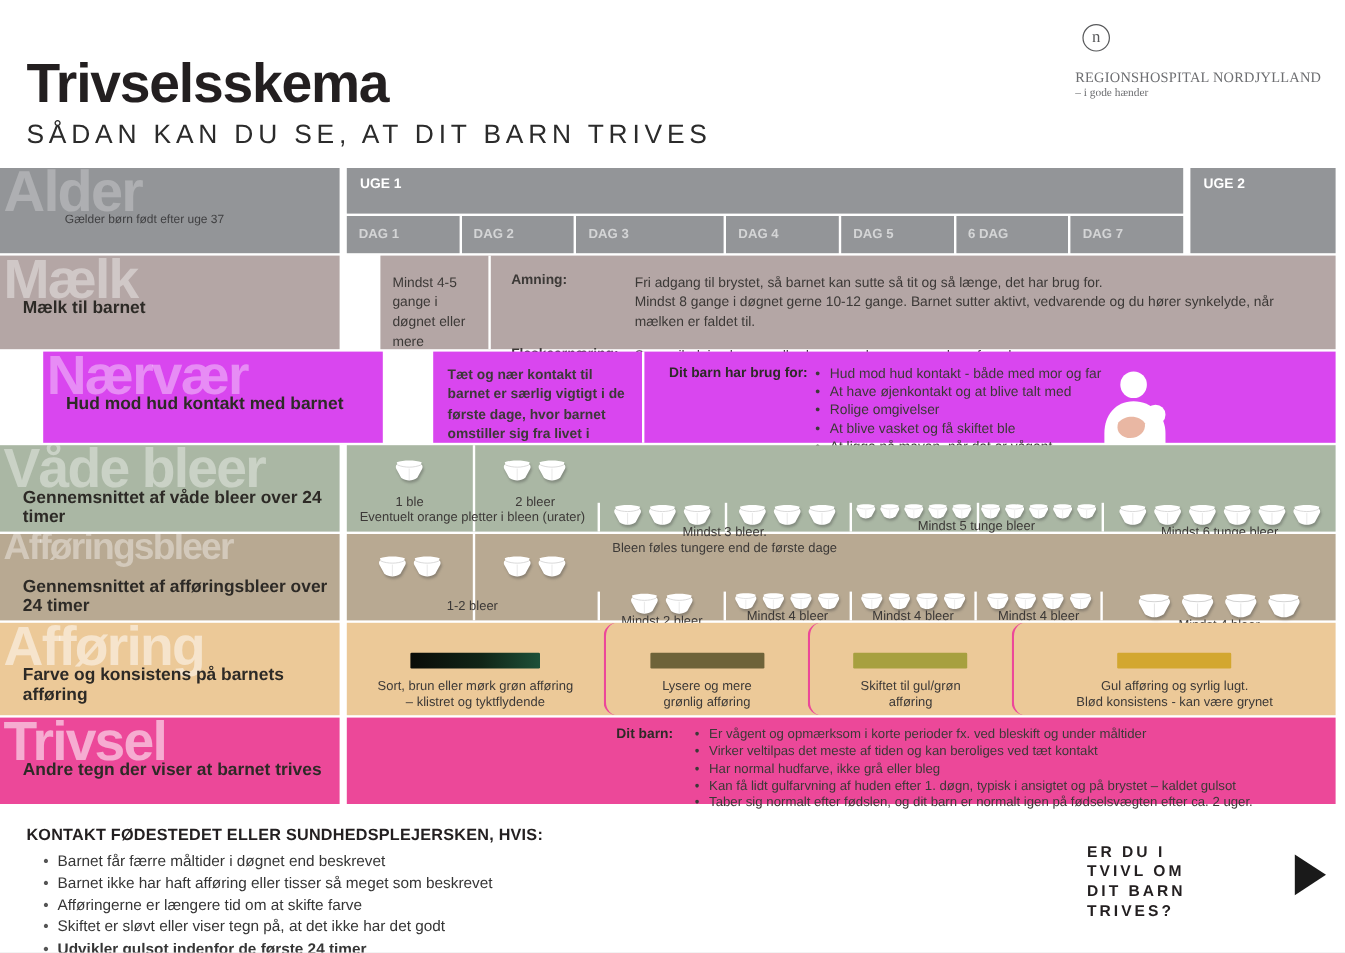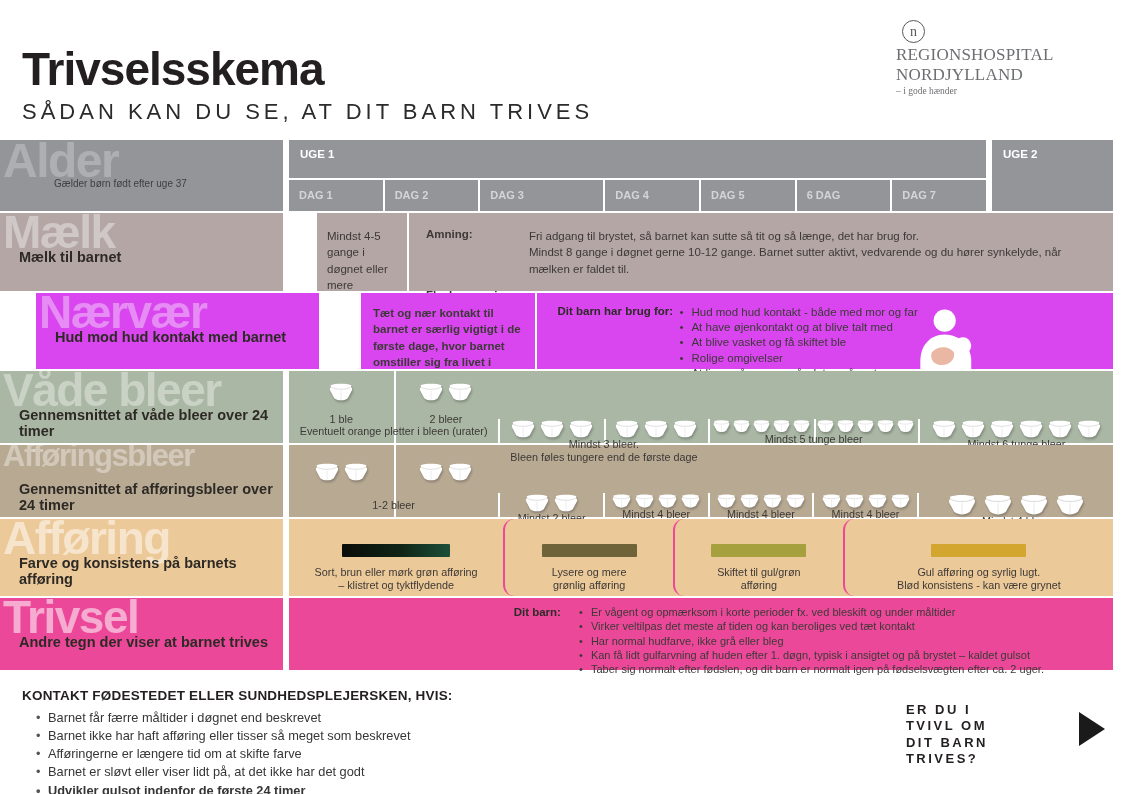--- a/index.html
+++ b/index.html
@@ -13,21 +13,21 @@
   
   .pagehead { padding:46px 0 0 22px; position:relative; height:118px; }
   .title { font-size:46px; font-weight:bold; letter-spacing:-1px; color:#231f20; line-height:1; }
   .subtitle { font-size:22px; letter-spacing:4px; color:#2b2b2b; margin-top:7px; }
   .logo { position:absolute; top:20px; right:20px; width:205px; }
   .logo-circle {
     width:23px; height:23px; border:1.3px solid #58595b; border-radius:50%;
     font-family:"Liberation Serif","DejaVu Serif",serif; font-size:14px; color:#58595b;
     display:flex; align-items:center; justify-content:center; margin-left:6px;
   }
-  .logo-name { font-family:"Liberation Serif","DejaVu Serif",serif; font-size:17px; color:#6d6e71; margin-top:2px; letter-spacing:0.2px; }
+  .logo-name { font-family:"Liberation Serif","DejaVu Serif",serif; font-size:12px; color:#6d6e71; margin-top:14px; letter-spacing:0.2px; }
   .logo-tag  { font-family:"Liberation Serif","DejaVu Serif",serif; font-size:9.5px; color:#6d6e71; margin-top:1px; }
 
   
   .table { margin-top:22px; padding-right:8px; }
   .trow { display:flex; margin-bottom:2px; }
   .rlabel { width:283px; flex:none; margin-right:6px; position:relative; overflow:hidden; }
   .rcontent { flex:1; position:relative; display:flex; }
   .wm { position:absolute; top:-7px; left:3px; font-weight:bold; font-size:46px; letter-spacing:-1.5px;
         color:rgba(255,255,255,0.38); white-space:nowrap; line-height:1.15; }
   .rsub { position:absolute; left:19px; top:36px; font-weight:bold; font-size:14.5px; color:#2d2a26; }
@@ -192,22 +192,22 @@
       </div>
       <div class="rcontent bg-naer">
         <div class="naer-c1">
           <div class="celltext">Tæt og nær kontakt til barnet er særlig vigtigt i de første dage, hvor barnet omstiller sig fra livet i livmoderen til livet udenfor.</div>
         </div>
         <div class="naer-c2">
           <div class="needs-label">Dit barn har brug for:</div>
           <ul class="blist">
             <li>Hud mod hud kontakt - både med mor og far</li>
             <li>At have øjenkontakt og at blive talt med</li>
+            <li>Rolige omgivelser</li>
             <li>At blive vasket og få skiftet ble</li>
-            <li>Rolige omgivelser</li>
             <li>At ligge på maven, når det er vågent</li>
           </ul>
           <div class="mom-icon">
             <svg viewBox="0 0 56 60" xmlns="http://www.w3.org/2000/svg">
               <circle cx="25" cy="10.5" r="10" fill="#ffffff"></circle>
               <path d="M25,23 C11,23 3,34 3,47 L3,60 L49,60 L49,47 C49,34 39,23 25,23 Z" fill="#ffffff"></path>
               <circle cx="41.5" cy="33" r="7.5" fill="#ffffff"></circle>
               <path d="M13.5,39 C19,32.5 30,33.5 33.5,39.5 C34.5,46.5 28,51.5 20.5,50.5 C14,49.5 11.5,44 13.5,39 Z" fill="#e9b7a3"></path>
             </svg>
           </div>
@@ -731,21 +731,21 @@
     </div>
 
   </div>
 
   <div class="pagefoot">
     <div class="foot-head">KONTAKT FØDESTEDET ELLER SUNDHEDSPLEJERSKEN, HVIS:</div>
     <ul class="foot-list">
       <li>Barnet får færre måltider i døgnet end beskrevet</li>
       <li>Barnet ikke har haft afføring eller tisser så meget som beskrevet</li>
       <li>Afføringerne er længere tid om at skifte farve</li>
-      <li>Barnet er sløvt eller viser lidt på, at det ikke har det godt</li>
+      <li>Skiftet er sløvt eller viser tegn på, at det ikke har det godt</li>
       <li class="em">Udvikler gulsot indenfor de første 24 timer</li>
     </ul>
     <div class="cta">ER DU I
 TVIVL OM
 DIT BARN
 TRIVES?</div>
     <div class="cta-arrow"></div>
   </div>
 
 </div>

